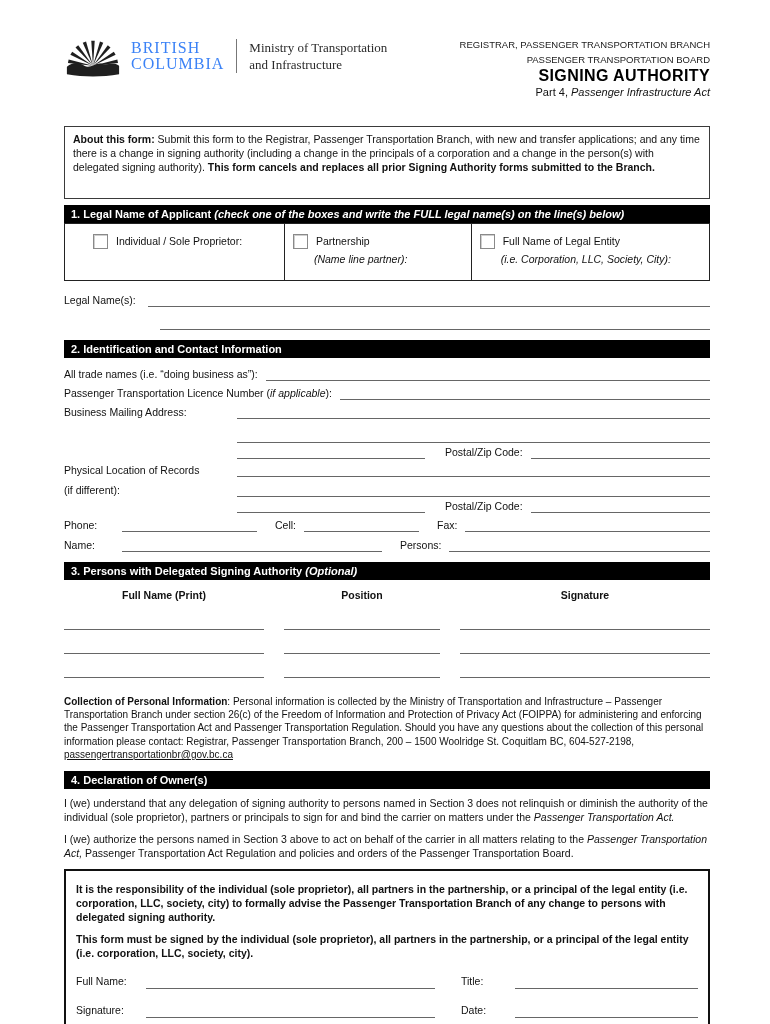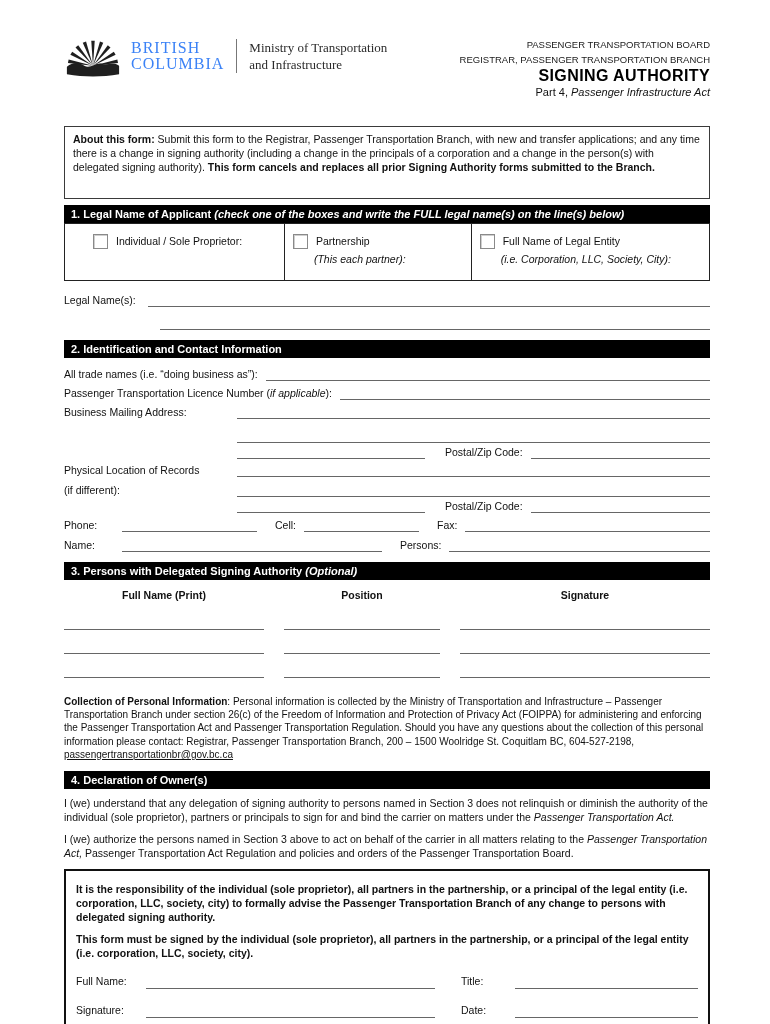--- a/index.html
+++ b/index.html
@@ -97,22 +97,22 @@
         <div>BRITISH</div>
         <div>COLUMBIA</div>
       </div>
       <div class="vrule"></div>
       <div class="ministry">
         <div>Ministry of Transportation</div>
         <div>and Infrastructure</div>
       </div>
     </div>
     <div class="hdr-right">
+      <div class="hdr-small">REGISTRAR, PASSENGER TRANSPORTATION BRANCH</div>
       <div class="hdr-small">PASSENGER TRANSPORTATION BOARD</div>
-      <div class="hdr-small">REGISTRAR, PASSENGER TRANSPORTATION BRANCH</div>
       <div class="hdr-title">SIGNING AUTHORITY</div>
       <div class="hdr-sub"><span>Part 4, </span><span class="it">Passenger Infrastructure Act</span></div>
     </div>
   </div>
 
   <div class="aboutbox"><span class="b">About this form:</span><span> Submit this form to the Registrar, Passenger Transportation Branch, with new and transfer applications; and any time there is a change in signing authority (including a change in the principals of a corporation and a change in the person(s) with delegated signing authority). </span><span class="b">This form cancels and replaces all prior Signing Authority forms submitted to the Branch.</span></div>
 
   <div class="secbar"><span>1. Legal Name of Applicant </span><span class="it">(check one of the boxes and write the FULL legal name(s) on the line(s) below)</span></div>
 
   <div class="cbtable">
@@ -120,21 +120,21 @@
       <div class="cbrow">
         <span class="cb"></span>
         <span class="lbl">Individual / Sole Proprietor:</span>
       </div>
     </div>
     <div class="cbcell c2">
       <div class="cbrow">
         <span class="cb"></span>
         <span class="lbl">Partnership</span>
       </div>
-      <div class="cbsub">(This each partner):</div>
+      <div class="cbsub">(Name line partner):</div>
     </div>
     <div class="cbcell c3">
       <div class="cbrow">
         <span class="cb"></span>
         <span class="lbl">Full Name of Legal Entity</span>
       </div>
       <div class="cbsub">(i.e. Corporation, LLC, Society, City):</div>
     </div>
   </div>
 

